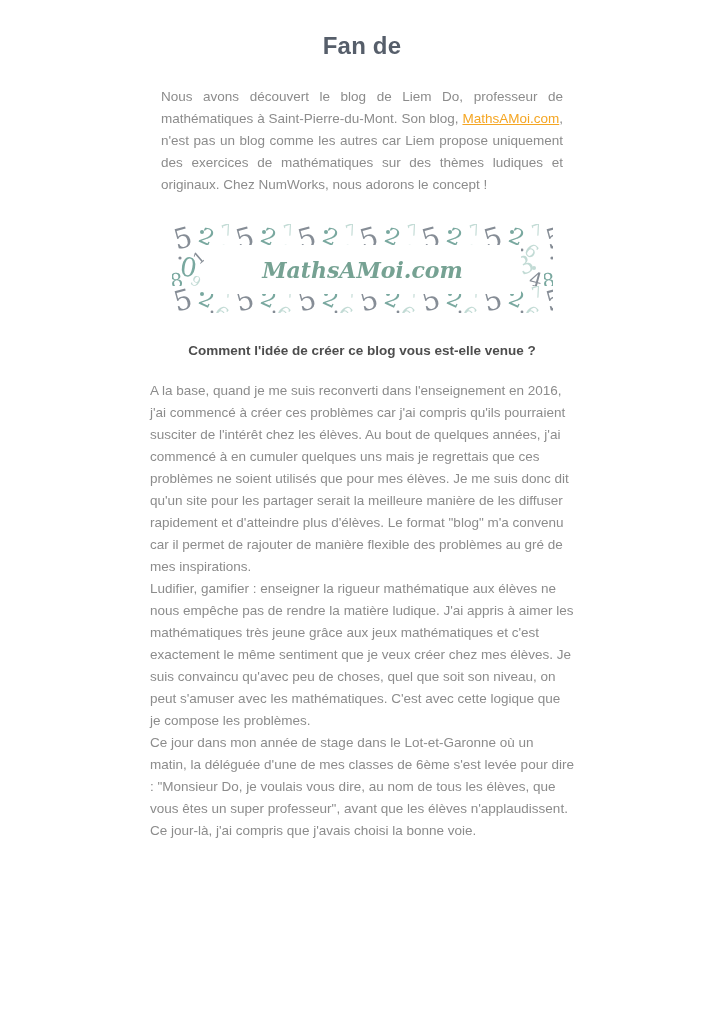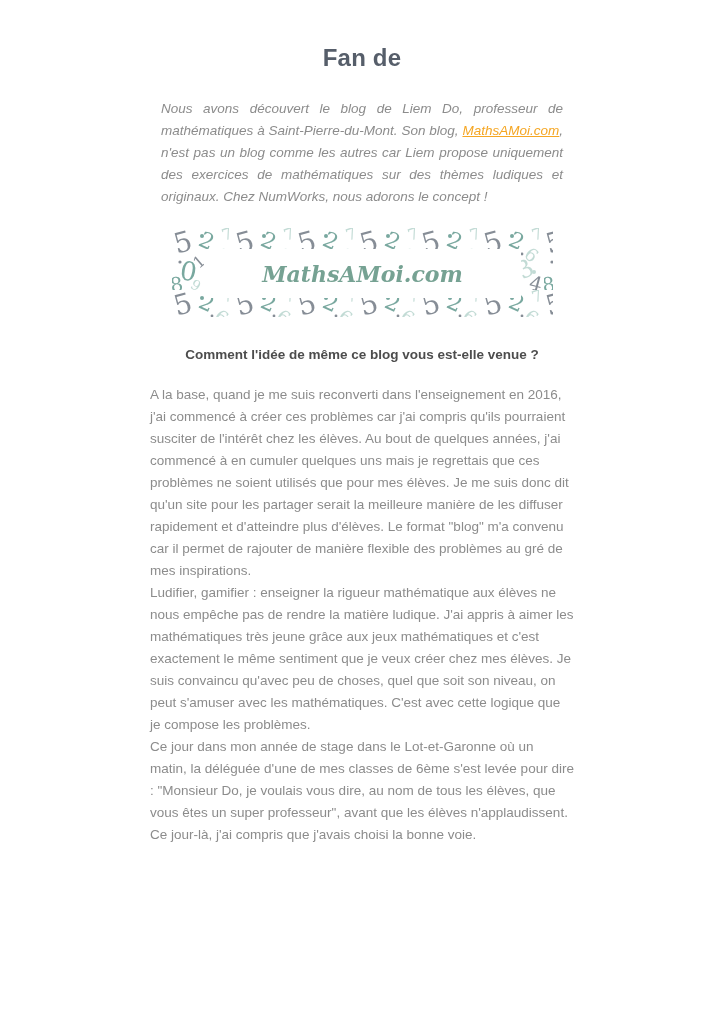--- a/index.html
+++ b/index.html
@@ -9,41 +9,40 @@
   }
   body {
     width: 724px;
     height: 1024px;
     font-family: "Liberation Sans", sans-serif;
     -webkit-font-smoothing: antialiased;
   }
   .page {
     width: 424px;
     margin: 0 auto;
-    padding-top: 44px;
+    padding-top: 32px;
   }
   h1.title {
     font-size: 24px;
     font-weight: bold;
     color: #565e6a;
     text-align: center;
     margin: 0 0 26px 0;
     letter-spacing: 0.2px;
   }
   p {
     font-size: 13.5px;
     line-height: 22px;
     color: #8c8c8c;
     margin: 0;
   }
   .intro {
     width: 402px;
-    margin: 0 auto 20px auto;
+    margin: 0 auto 28px auto;
     text-align: justify;
-    font-style: italic;
   }
   .intro a.inline-link {
     color: #f5a623;
     text-decoration: underline;
     cursor: pointer;
   }
   .banner {
     width: 381px;
     height: 89px;
     margin: 10px auto 0 auto;
@@ -89,20 +88,20 @@
           <circle cx="52" cy="44" r="2" fill="#c2dbd5"></circle>
           <circle cx="40" cy="26" r="1.4" fill="#868d96"></circle>
         </pattern>
       </defs>
       <rect x="0" y="0" width="381" height="89" fill="url(#numpat)"></rect>
       <rect x="32" y="21" width="317" height="49" fill="#ffffff"></rect>
       <text x="190.5" y="53.5" text-anchor="middle" font-family="DejaVu Serif, serif" font-style="italic" font-weight="bold" font-size="22" fill="#76a293">MathsAMoi.com</text>
     </svg>
   </div>
 
-  <h3 class="question">Comment l'idée de même ce blog vous est-elle venue ?</h3>
+  <h3 class="question">Comment l'idée de créer ce blog vous est-elle venue ?</h3>
   <p class="answer">A la base, quand je me suis reconverti dans l'enseignement en 2016, j'ai commencé à créer ces problèmes car j'ai compris qu'ils pourraient susciter de l'intérêt chez les élèves. Au bout de quelques années, j'ai commencé à en cumuler quelques uns mais je regrettais que ces problèmes ne soient utilisés que pour mes élèves. Je me suis donc dit qu'un site pour les partager serait la meilleure manière de les diffuser rapidement et d'atteindre plus d'élèves. Le format "blog" m'a convenu car il permet de rajouter de manière flexible des problèmes au gré de mes inspirations.</p>
 
   <p class="answer">Ludifier, gamifier : enseigner la rigueur mathématique aux élèves ne nous empêche pas de rendre la matière ludique. J'ai appris à aimer les mathématiques très jeune grâce aux jeux mathématiques et c'est exactement le même sentiment que je veux créer chez mes élèves. Je suis convaincu qu'avec peu de choses, quel que soit son niveau, on peut s'amuser avec les mathématiques. C'est avec cette logique que je compose les problèmes.</p>
 
   <p class="answer">Ce jour dans mon année de stage dans le Lot-et-Garonne où un matin, la déléguée d'une de mes classes de 6ème s'est levée pour dire : "Monsieur Do, je voulais vous dire, au nom de tous les élèves, que vous êtes un super professeur", avant que les élèves n'applaudissent. Ce jour-là, j'ai compris que j'avais choisi la bonne voie.</p>
 
 </div>
 
 </body></html>

